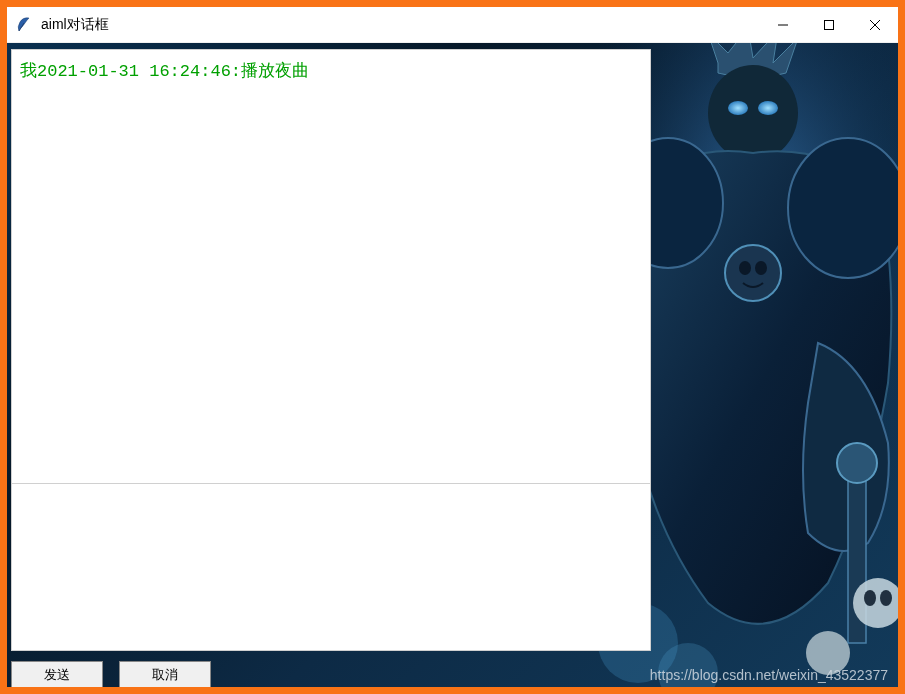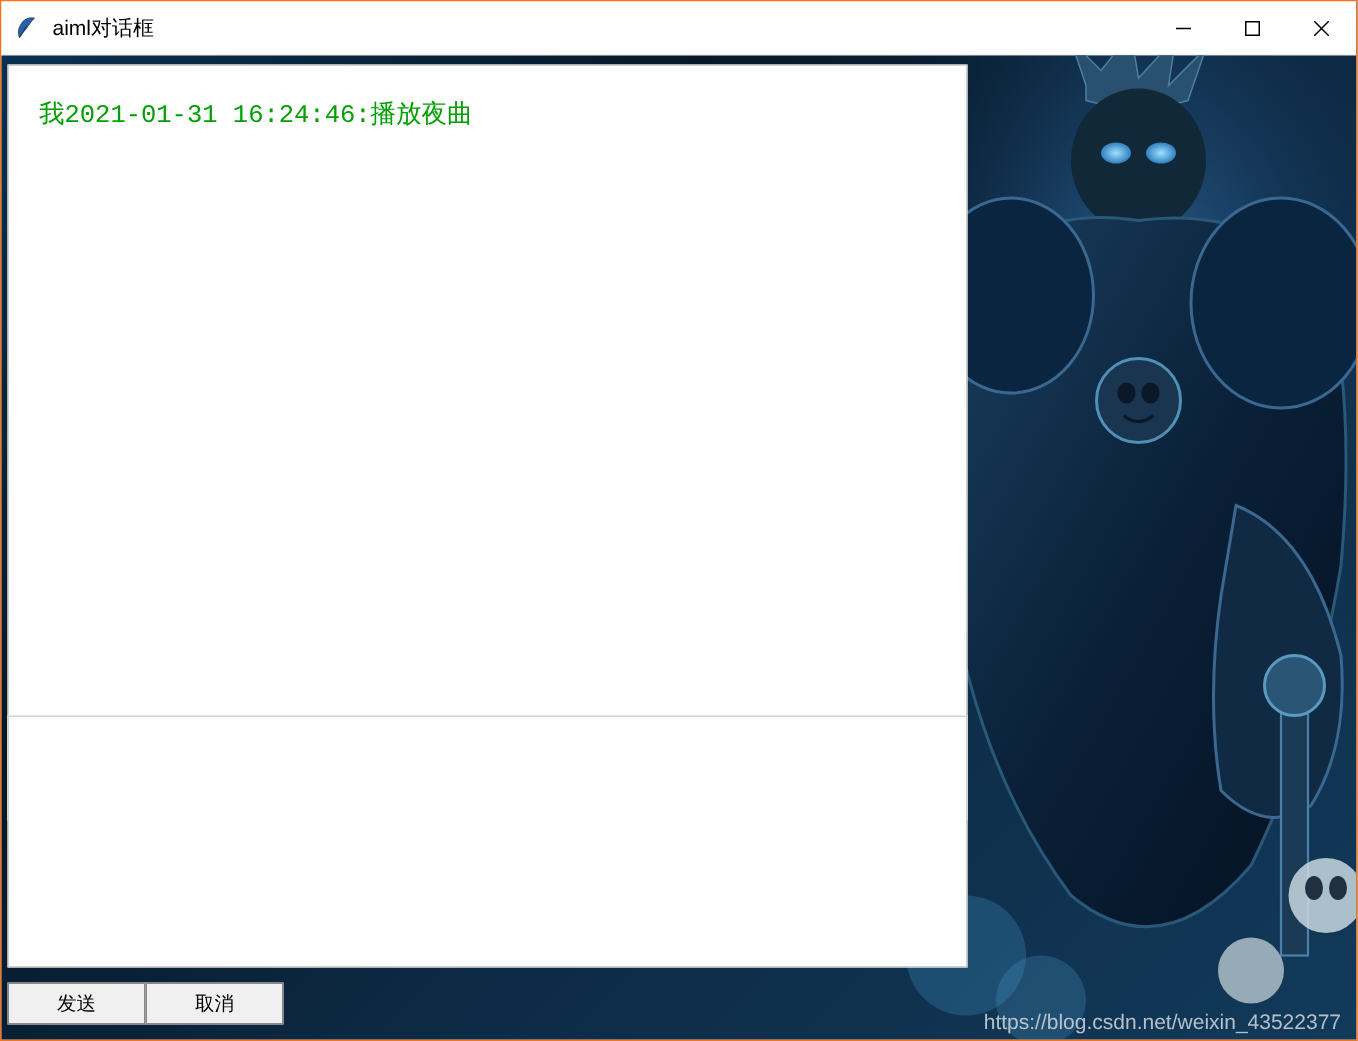--- a/index.html
+++ b/index.html
@@ -9,21 +9,21 @@
       width: 905px;
       height: 694px;
       overflow: hidden;
       position: relative;
     }
     .window {
       position: relative;
       width: 100%;
       height: 100%;
       background: #fff;
-      border: 1px solid #f97316;
+      border: 7px solid #f97316;
     }
     .titlebar {
       height: 36px;
       background: #fff;
       border-bottom: 1px solid #f0f0f0;
       display: flex;
       align-items: center;
       padding: 0 0 0 8px;
     }
     .titlebar .app-icon {
@@ -71,21 +71,21 @@
     .chat-display {
       position: absolute;
       left: 4px;
       top: 6px;
       width: 640px;
       height: 504px;
       background: #fff;
       border: 1px solid #d0d0d0;
       overflow-y: scroll;
       font-size: 16px;
-      padding: 20px;
+      padding: 8px;
       line-height: 1.6;
     }
     .chat-display::-webkit-scrollbar { width: 17px; }
     .chat-display::-webkit-scrollbar-track { background: #f0f0f0; }
     .chat-display::-webkit-scrollbar-thumb { background: #c0c0c0; }
     .user-line { color: #00a000; font-family: "Courier New", "SimSun", monospace; font-size: 17px; }
     .bot-line { color: #000; margin-top: 12px; font-size: 17px; }
     .chat-input {
       position: absolute;
       left: 4px;
@@ -112,21 +112,21 @@
       height: 28px;
       background: #f0f0f0;
       border: 1px solid #888;
       font-size: 13px;
       font-family: "Microsoft YaHei", sans-serif;
       cursor: pointer;
       display: flex;
       align-items: center;
       justify-content: center;
     }
-    .btn + .btn { margin-left: 0; font-family: Liberation Serif, serif; }
+    .btn + .btn { margin-left: 16px; font-family: Liberation Serif, serif; }
     .watermark {
       position: absolute;
       right: 10px;
       bottom: 4px;
       color: #d0d8e0;
       font-size: 14px;
       font-family: Arial, sans-serif;
       opacity: 0.85;
       text-align: center;
     }

